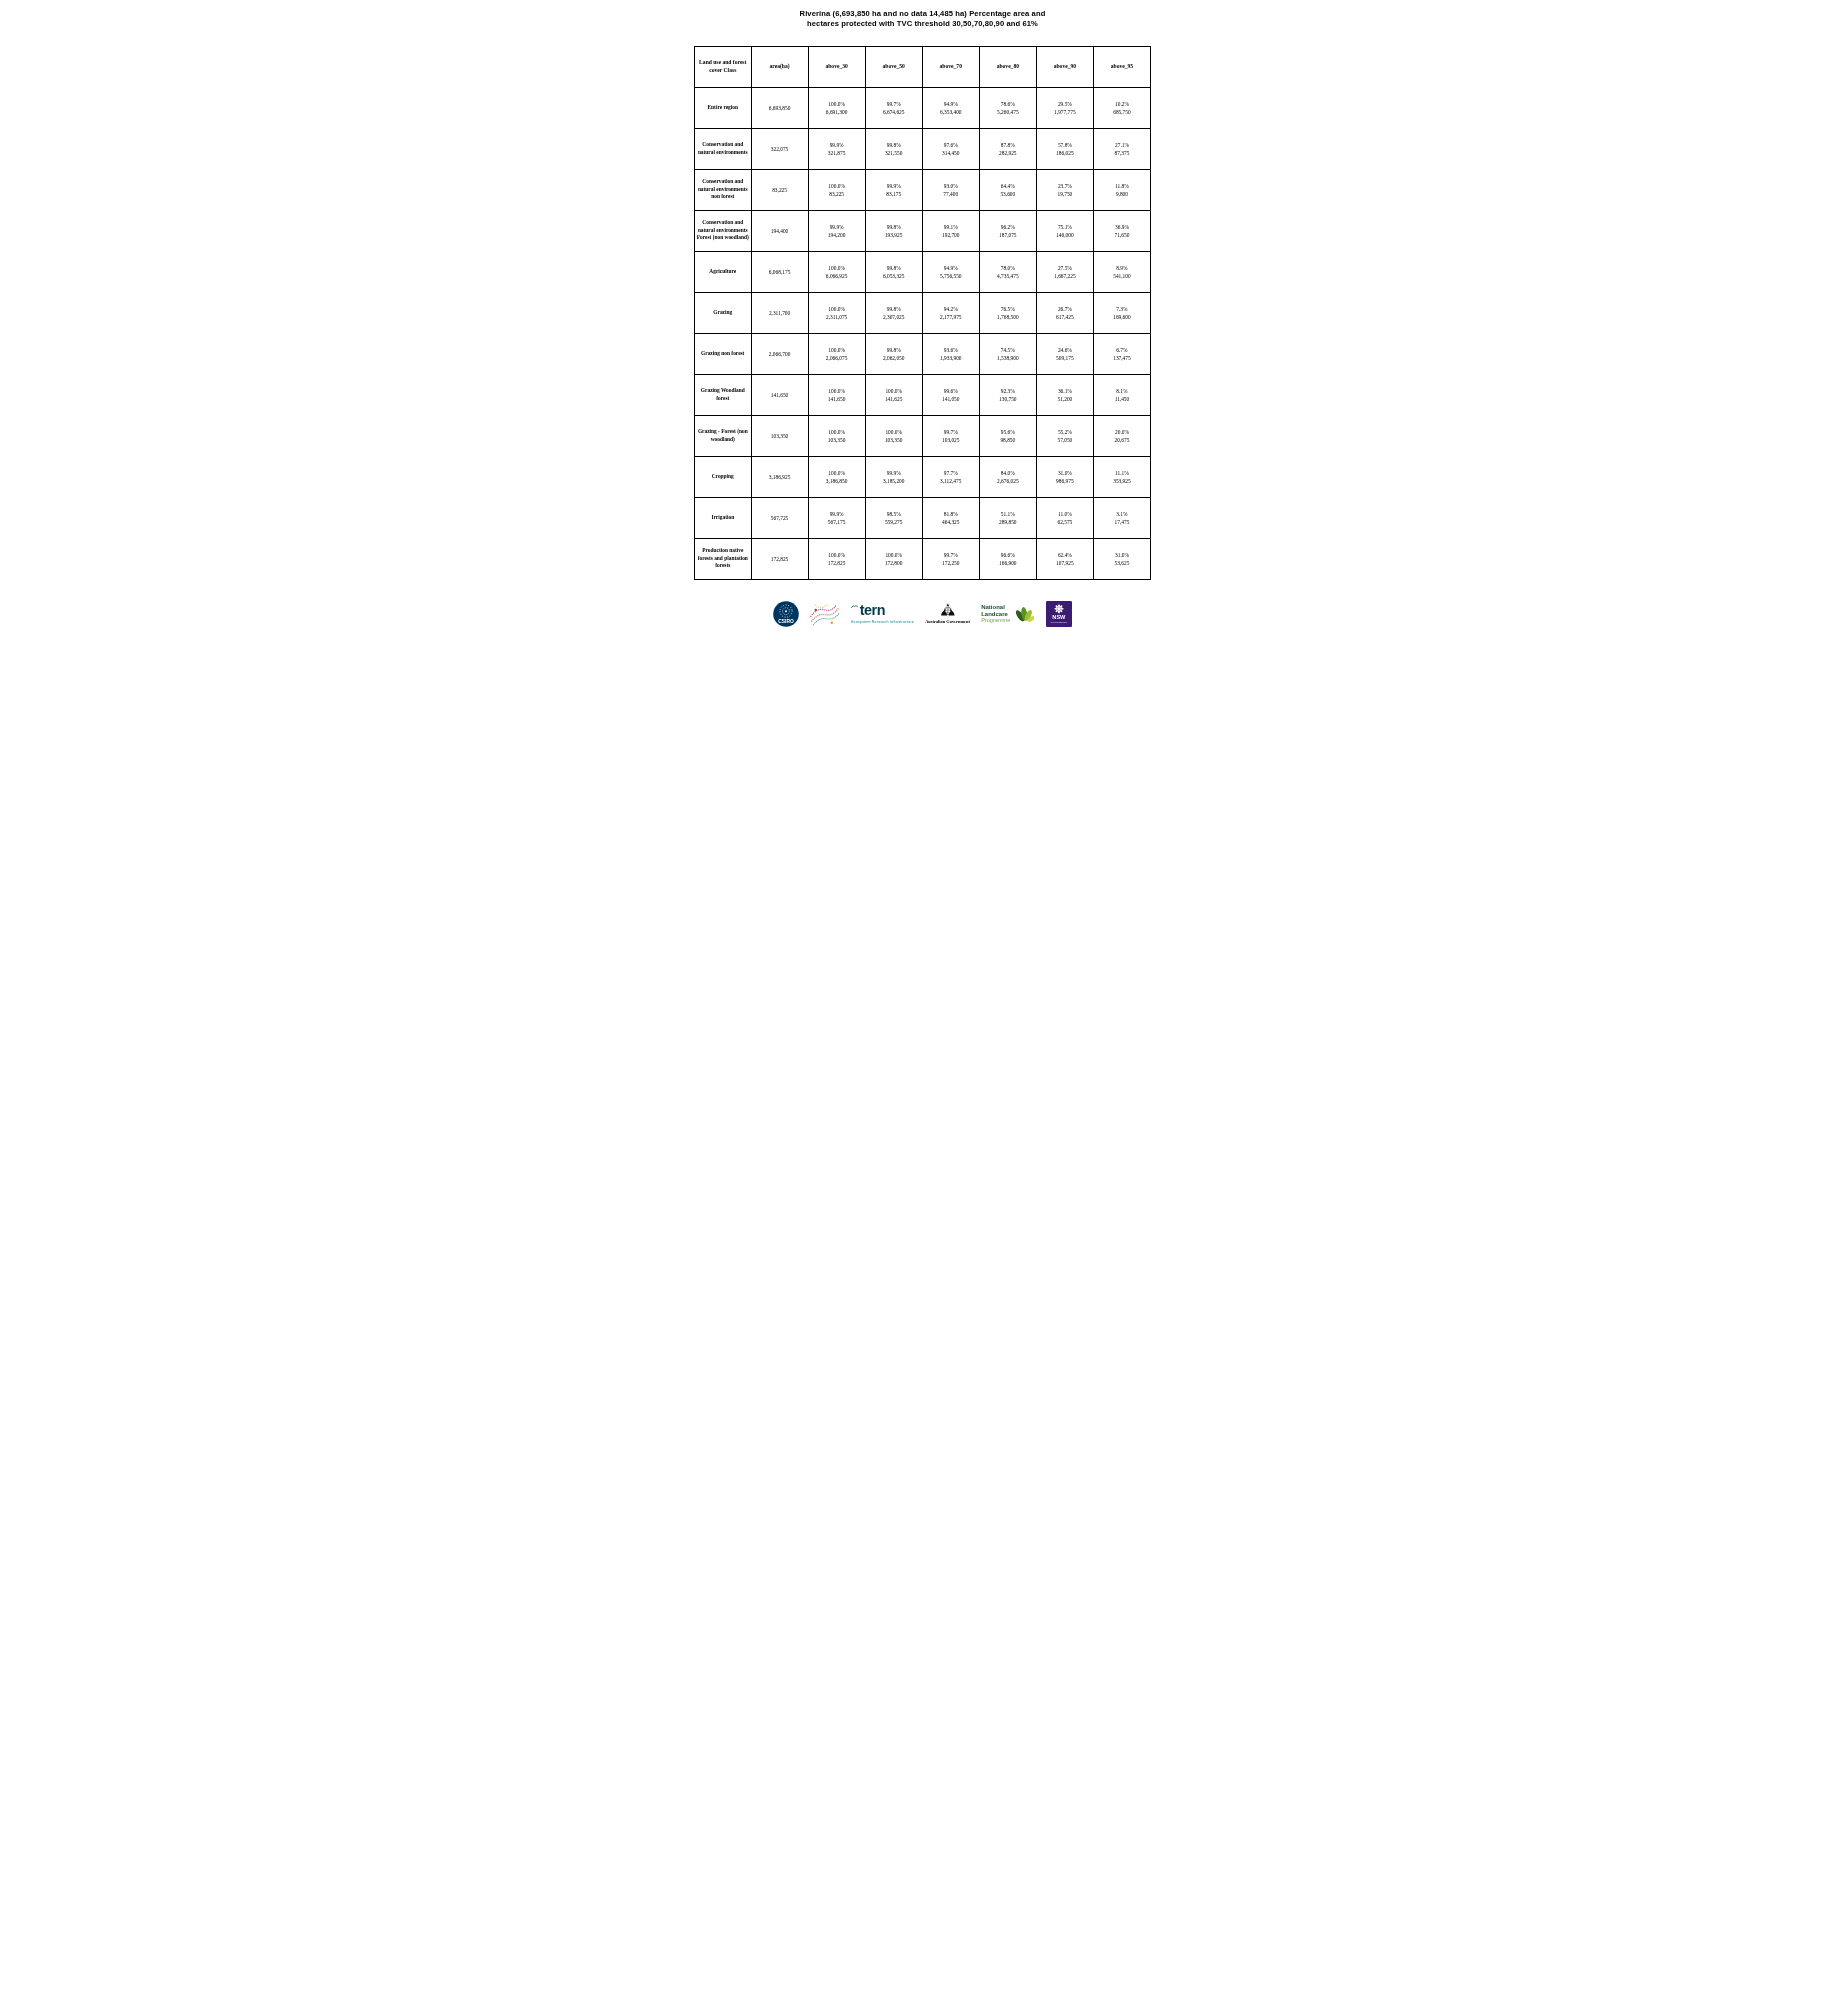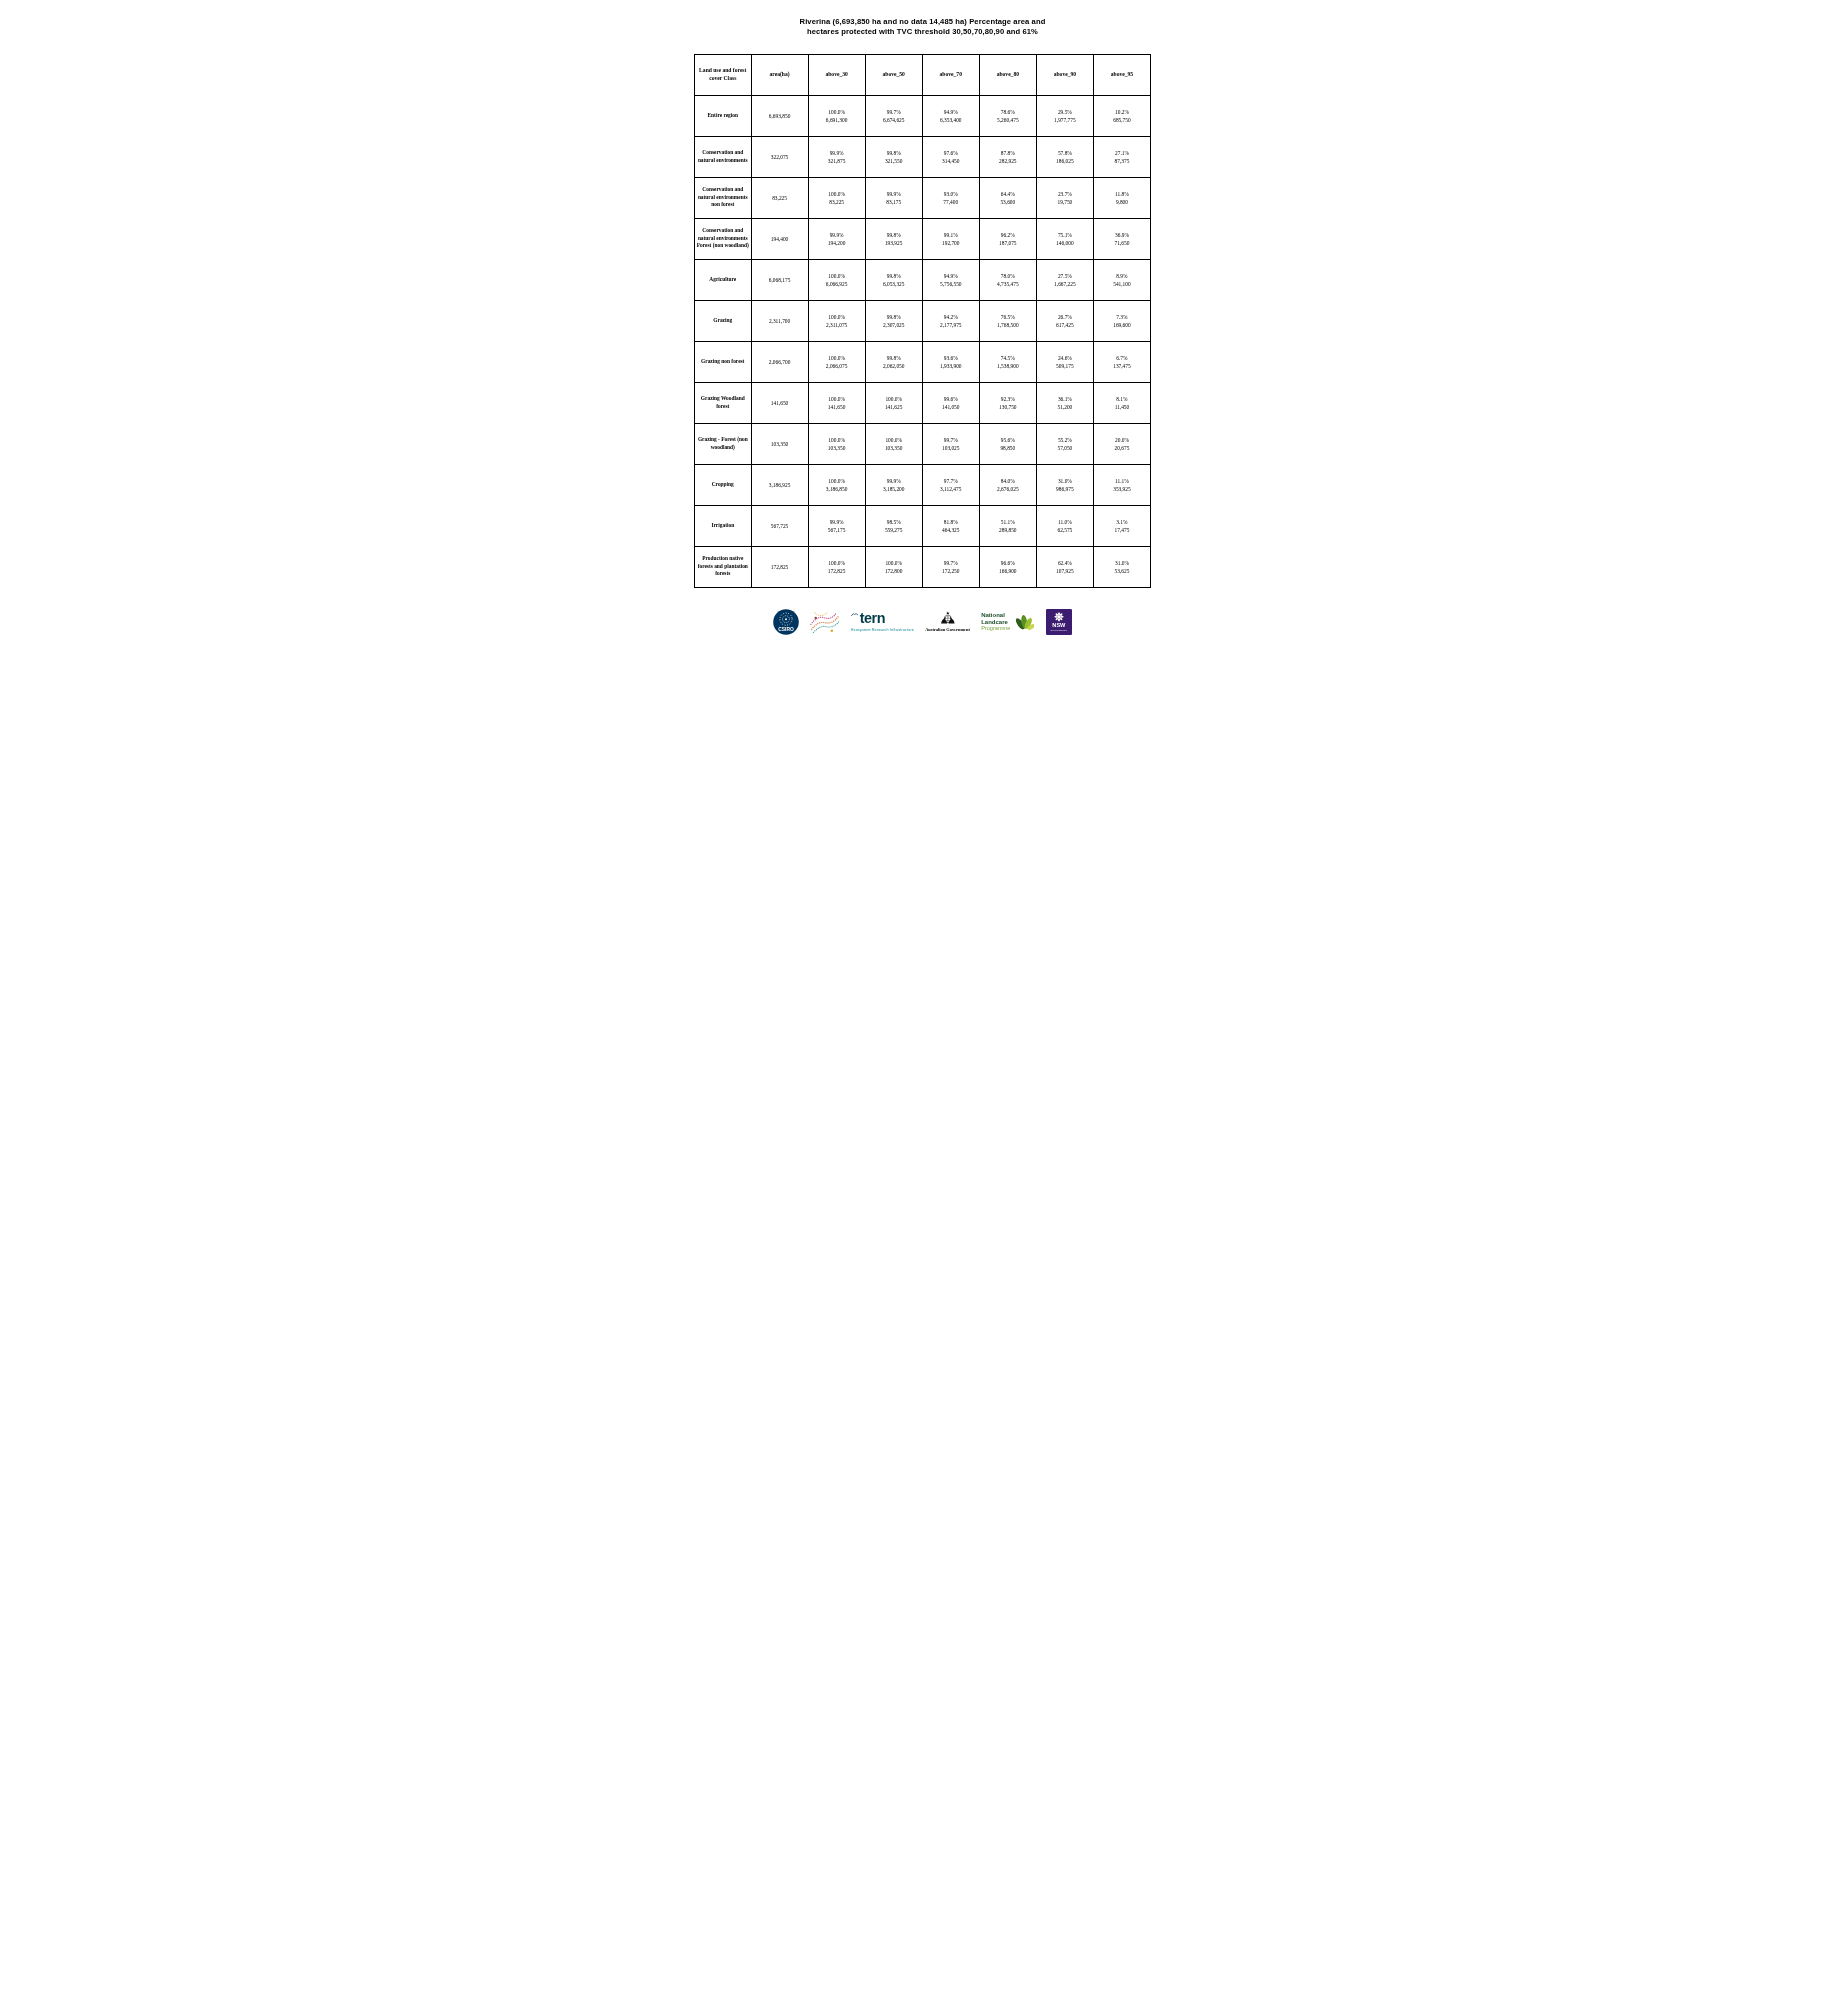--- a/index.html
+++ b/index.html
@@ -6,21 +6,21 @@
   .page {
     width: 462px;
     min-height: 634px;
     margin: 0 auto;
     background: #ffffff;
     font-family: "Liberation Serif", serif;
     color: #000000;
     position: relative;
   }
   .title {
-    padding-top: 17px;
+    padding-top: 9px;
     text-align: center;
     font-family: "Liberation Sans", sans-serif;
     font-weight: bold;
     font-size: 7.6px;
     line-height: 1.38;
     letter-spacing: 0.1px;
   }
   table.data {
     border-collapse: collapse;
     table-layout: fixed;

